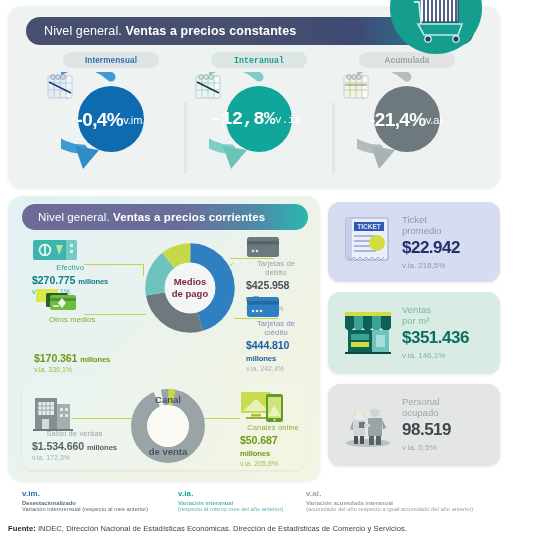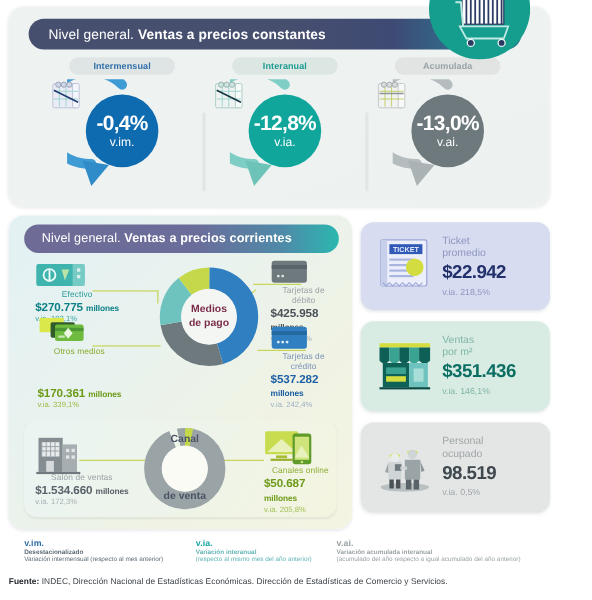--- a/index.html
+++ b/index.html
@@ -27,37 +27,37 @@
   }
   .hdr .light{font-weight:400;}
   .hdr .bold{font-weight:700;}
   .hdr-top{
     left:18px;top:11px;width:430px;padding-left:18px;
     background:linear-gradient(90deg,#474f6e 0%,#474f6e 52%,#3e4a74 74%,#2f6f8e 88%,#1e7f86 100%);
   }
 
   .gauges{position:absolute;left:12px;top:44px;width:492px;height:132px;}
   .gauge-col{position:absolute;top:0;width:150px;height:132px;}
-  .gauge-col.c1{left:16px;} .gauge-col.c2{left:164px;} .gauge-col.c3{left:312px;}
+  .gauge-col.c1{left:16px;} .gauge-col.c2{left:164px;font-family:Liberation Mono, monospace;} .gauge-col.c3{left:312px;}
 
   .pill{
     position:absolute;left:50%;transform:translateX(-50%);top:2px;
     width:96px;height:16px;border-radius:9px;
     display:flex;align-items:center;justify-content:center;
     font-size:8.2px;font-weight:700;letter-spacing:.1px;
   }
   .pill.p1{background:#dfe5e4;color:#2f6ea8;}
   .pill.p2{background:#dce7e4;color:#1a9b8f;}
   .pill.p3{background:#e2e4e3;color:#9aa3a6;}
 
   .ring-wrap{position:absolute;left:50%;transform:translateX(-50%);top:22px;width:100px;height:104px;}
   .ring-wrap svg{position:absolute;left:0;top:0;}
   .disc{
     position:absolute;left:17px;top:14px;width:66px;height:66px;border-radius:50%;
-    display:flex;flex-direction:column;align-items:center;justify-content:center;
+    display:flex;flex-direction:row;align-items:center;justify-content:center;
     color:#fff;line-height:1;
   }
   .disc.d1{background:#0f6bb0;}
   .disc.d2{background:#10a69c;}
   .disc.d3{background:#6e797e;}
   .disc .val{font-size:19px;font-weight:700;letter-spacing:-.6px;}
   .disc .sub{font-size:11px;font-weight:400;margin-top:3px;}
 
   .chart-icon{position:absolute;left:50%;transform:translateX(-50%);top:-2px;width:32px;height:30px;}
 
@@ -216,21 +216,21 @@
       </div>
 
       <div class="gauge-col c3">
         <div class="pill p3">Acumulada</div>
         <div class="ring-wrap">
           <svg width="100" height="104" viewBox="0 0 100 104">
             <path d="M50 5 A42 42 0 1 0 22 77" fill="none" stroke="#b5bcbe" stroke-width="9" stroke-linecap="round"></path>
             <polygon points="14,74 38,78 22,97" fill="#aab2b4"></polygon>
           </svg>
           <div class="disc d3">
-            <span class="val">-13,0%</span>
+            <span class="val">-21,4%</span>
             <span class="sub">v.ai.</span>
           </div>
           <svg class="chart-icon" viewBox="0 0 32 30">
             <rect x="3" y="4" width="22" height="22" rx="1.5" fill="#f1f2f2" stroke="#bfc4c6" stroke-width=".8"></rect>
             <rect x="21" y="4" width="6" height="22" rx="1" fill="#f8f9f9" stroke="#bfc4c6" stroke-width=".8"></rect>
             <path d="M9 6 V25 M15 6 V25 M4 11 H26 M4 18 H26" stroke="#c3cf6a" stroke-width=".9"></path>
             <path d="M4 13 L26 13" stroke="#8d969a" stroke-width="1.2"></path>
             <circle cx="8" cy="5" r="2.4" fill="#d8dbdc" stroke="#989fa1" stroke-width=".7"></circle>
             <circle cx="13" cy="5" r="2.4" fill="#d8dbdc" stroke="#989fa1" stroke-width=".7"></circle>
             <circle cx="18" cy="5" r="2.4" fill="#d8dbdc" stroke="#989fa1" stroke-width=".7"></circle>
@@ -333,21 +333,21 @@
 
       <svg class="mini-icon" style="left:224px;top:60px;width:34px;height:22px;" viewBox="0 0 34 22">
         <rect x="1" y="1" width="32" height="20" rx="2.5" fill="#2f7fc1"></rect>
         <rect x="1" y="5" width="32" height="3.5" fill="#24699f"></rect>
         <circle cx="7" cy="15" r="1.3" fill="#e3edf6"></circle>
         <circle cx="11" cy="15" r="1.3" fill="#e3edf6"></circle>
         <circle cx="15" cy="15" r="1.3" fill="#e3edf6"></circle>
       </svg>
       <div class="lbl c-blue" style="left:224px;top:84px;">
         <div class="t">Tarjetas de crédito</div>
-        <div class="amt"><span>$537.282</span> <span class="mi">millones</span></div>
+        <div class="amt"><span>$444.810</span> <span class="mi">millones</span></div>
         <div class="va">v.ia. 242,4%</div>
       </div>
     </div>
 
     <div class="sub-card canal">
 
       <div class="leader" style="left:50px;top:36px;width:62px;height:1px;"></div>
       <div class="leader" style="left:180px;top:36px;width:38px;height:1px;"></div>
 
       <div class="donut canal">

